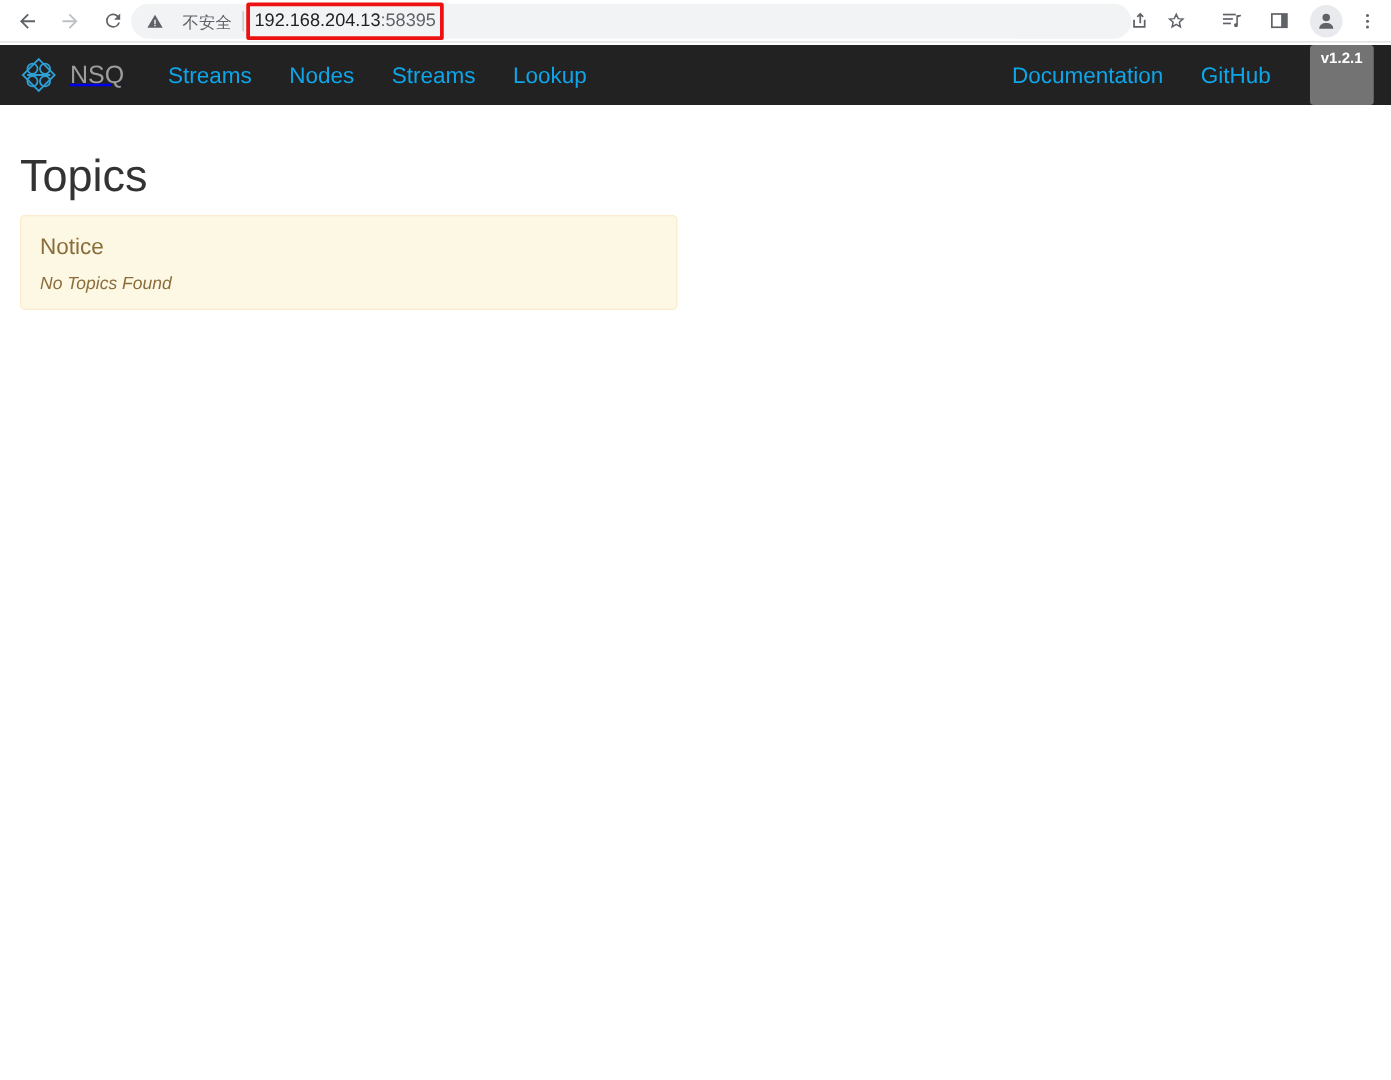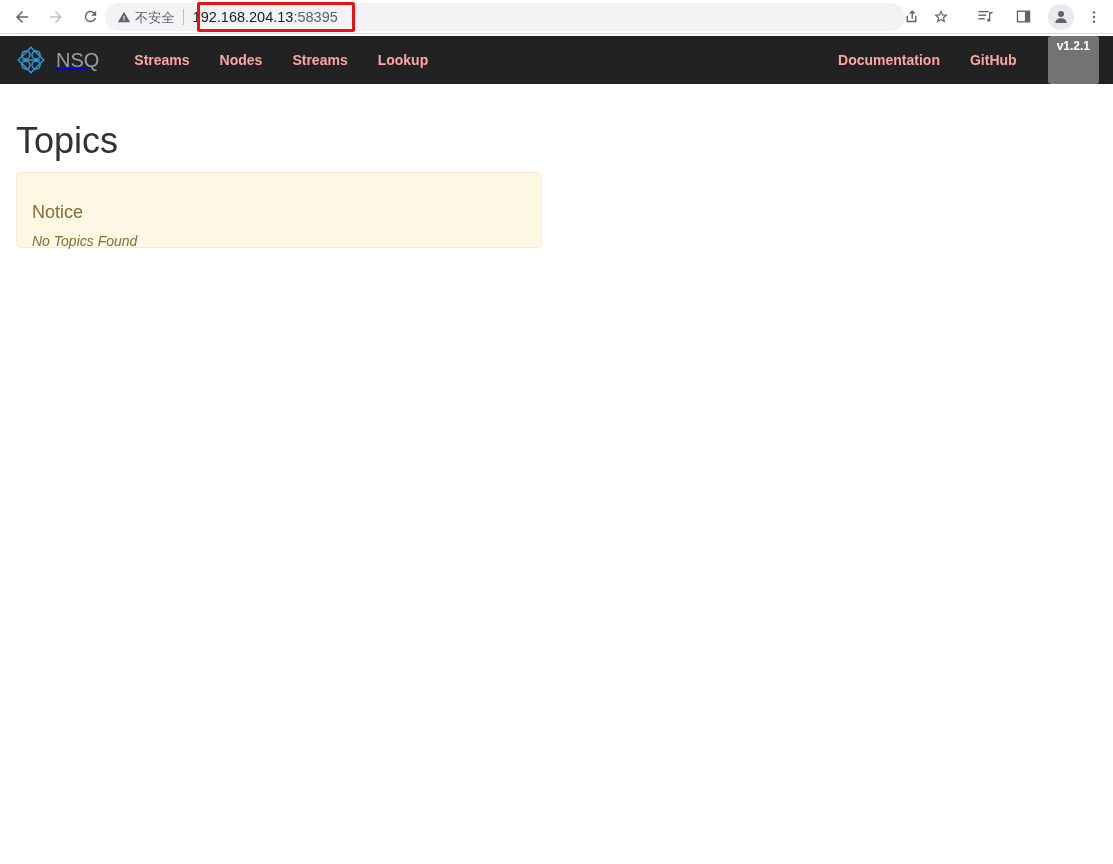--- a/index.html
+++ b/index.html
@@ -34,21 +34,21 @@
   .omnibox {
     position: absolute;
     left: 105px; top: 3px;
     width: 800px; height: 28px;
     background: #f1f3f4;
     border-radius: 14px;
     display: flex; align-items: center;
   }
   .security-chip {
     display: flex; align-items: center;
-    padding-left: 12px; gap: 4px;
+    padding-left: 12px; gap: 15px;
     height: 28px;
   }
   .security-text {
     font-size: 13px; color: #5f6368;
     line-height: 1;
     letter-spacing: 0.2px;
   }
   .omni-sep {
     width: 1px; height: 16px; background: #bdc1c6;
     margin: 0 9px 0 8px;
@@ -96,25 +96,24 @@
     display: flex; align-items: center; gap: 10px;
     margin-left: 16px; margin-right: 20px;
     height: 48px;
     text-align: center;
   }
   .brand-label {
     color: #9d9d9d; font-size: 20px; line-height: 1;
   }
   .nav-links { display: flex; align-items: center; height: 48px; }
   .nav-link {
-    color: #fca5a5; font-size: 14px;
+    color: #0ea5e9; font-size: 18px;
     padding: 0 15px; height: 48px;
     display: flex; align-items: center;
     text-decoration: none;
-    font-weight: bold;
   }
   .nav-right {
     position: absolute; right: 14px; top: 0;
     height: 48px; display: flex; 
   }
   .version-badge {
     background: #737373; color: #ffffff;
     font-size: 12px; font-weight: bold;
     padding: 4px 9px; border-radius: 3px;
     margin-left: 16px; line-height: 1.1;
@@ -128,21 +127,21 @@
     font-size: 36px; font-weight: normal;
     color: #333333; line-height: 1.1;
   }
   .notice-box {
     position: absolute;
     left: 16px; top: 88px;
     width: 526px; height: 76px;
     background: #fcf8e3;
     border: 1px solid #faebcc;
     border-radius: 4px;
-    padding: 29px 15px 0 15px;
+    padding: 14px 15px 0 15px;
   }
   .notice-title {
     margin: 0; font-size: 18px; font-weight: normal;
     color: #8a6d3b; line-height: 1.2;
   }
   .notice-body {
     margin: 8px 0 0 0; font-size: 14px;
     color: #8a6d3b; line-height: 1.4; font-style: italic;
   }
 </style>

